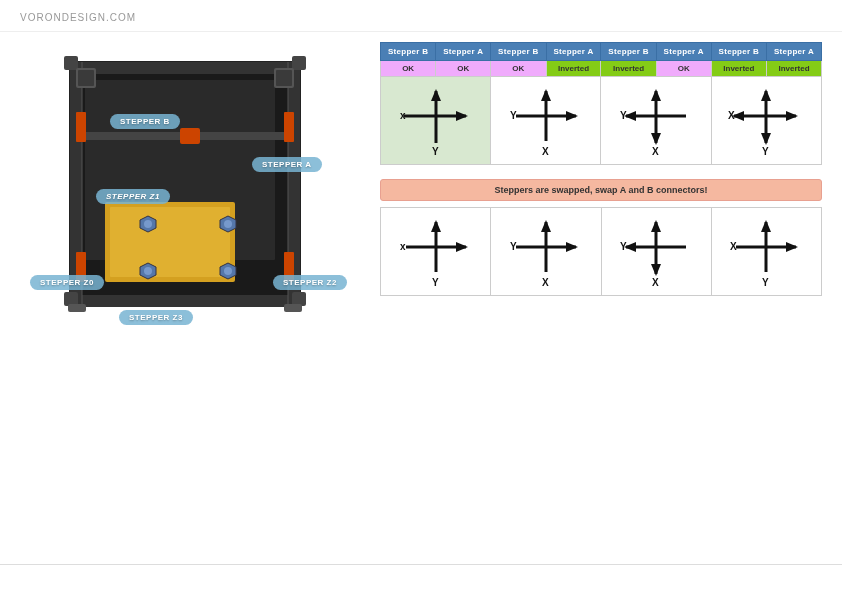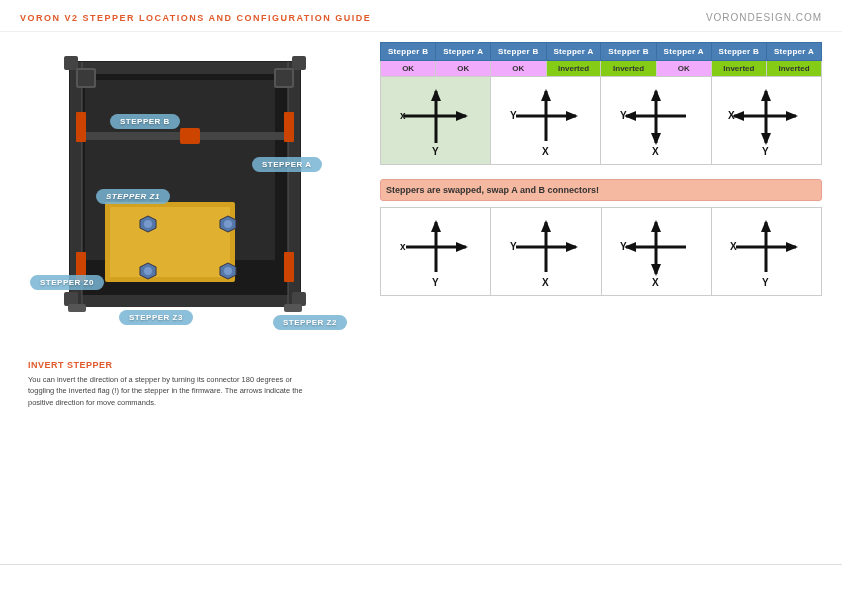--- a/index.html
+++ b/index.html
@@ -63,21 +63,21 @@
       color: #fff;
       letter-spacing: 0.5px;
       white-space: nowrap;
       text-shadow: 0 1px 2px rgba(0,0,0,0.3);
     }
 
     .label-stepper-b  { top: 72px;  left: 90px; }
     .label-stepper-a  { top: 115px; left: 232px; }
     .label-stepper-z1 { top: 147px; left: 76px; font-style: italic; }
     .label-stepper-z0 { top: 233px; left: 10px; }
-    .label-stepper-z2 { top: 233px; left: 253px; margin-top: 40px; }
+    .label-stepper-z2 { top: 233px; left: 253px; }
     .label-stepper-z3 { top: 268px; left: 99px; }
 
     .invert-section {
       margin-top: 8px;
       padding-left: 8px;
     }
     .invert-title {
       font-size: 9px;
       font-weight: bold;
       color: #e05a2b;
@@ -136,20 +136,21 @@
 
     td.diagram-cell.highlight {
       background: #d8e8d0;
     }
 
     
     .swap-warning {
       background: #f5b8a0;
       border: 1px solid #e8a090;
       border-radius: 3px;
+      text-align: center;
       padding: 5px;
       font-size: 9px;
       font-weight: bold;
       color: #333;
       margin-bottom: 6px;
     }
 
     table.swap-table {
       border-collapse: collapse;
       width: 100%;
@@ -169,21 +170,20 @@
       left: 0;
       right: 0;
       height: 1px;
       background: #ddd;
     }
   </style>
 </head>
 <body>
 
 <div class="header">
-  <span class="header-title">VORON V2 STEPPER LOCATIONS AND CONFIGURATION GUIDE</span>
   <span class="header-site">VORONDESIGN.COM</span>
 </div>
 
 <div class="main">
 
   <div class="left-panel">
     <div class="printer-diagram">
 
       <svg width="300" height="290" viewBox="0 0 300 290" style="position:absolute;left:20px;top:10px;">
 
@@ -244,24 +244,20 @@
       </svg>
 
       <div class="stepper-label label-stepper-b">STEPPER B</div>
       <div class="stepper-label label-stepper-a">STEPPER A</div>
       <div class="stepper-label label-stepper-z1">STEPPER Z1</div>
       <div class="stepper-label label-stepper-z0">STEPPER Z0</div>
       <div class="stepper-label label-stepper-z2">STEPPER Z2</div>
       <div class="stepper-label label-stepper-z3">STEPPER Z3</div>
     </div>
 
-    <div class="invert-section">
-      <div class="invert-title">INVERT STEPPER</div>
-      <div class="invert-desc">You can invert the direction of a stepper by turning its connector 180 degrees or toggling the inverted flag (!) for the stepper in the firmware. The arrows indicate the positive direction for move commands.</div>
-    </div>
   </div>
 
   <div class="right-panel">
 
     <div class="config-table-wrap">
       <table class="config-table">
         <thead>
           <tr>
             <th>Stepper B</th>
             <th>Stepper A</th>

